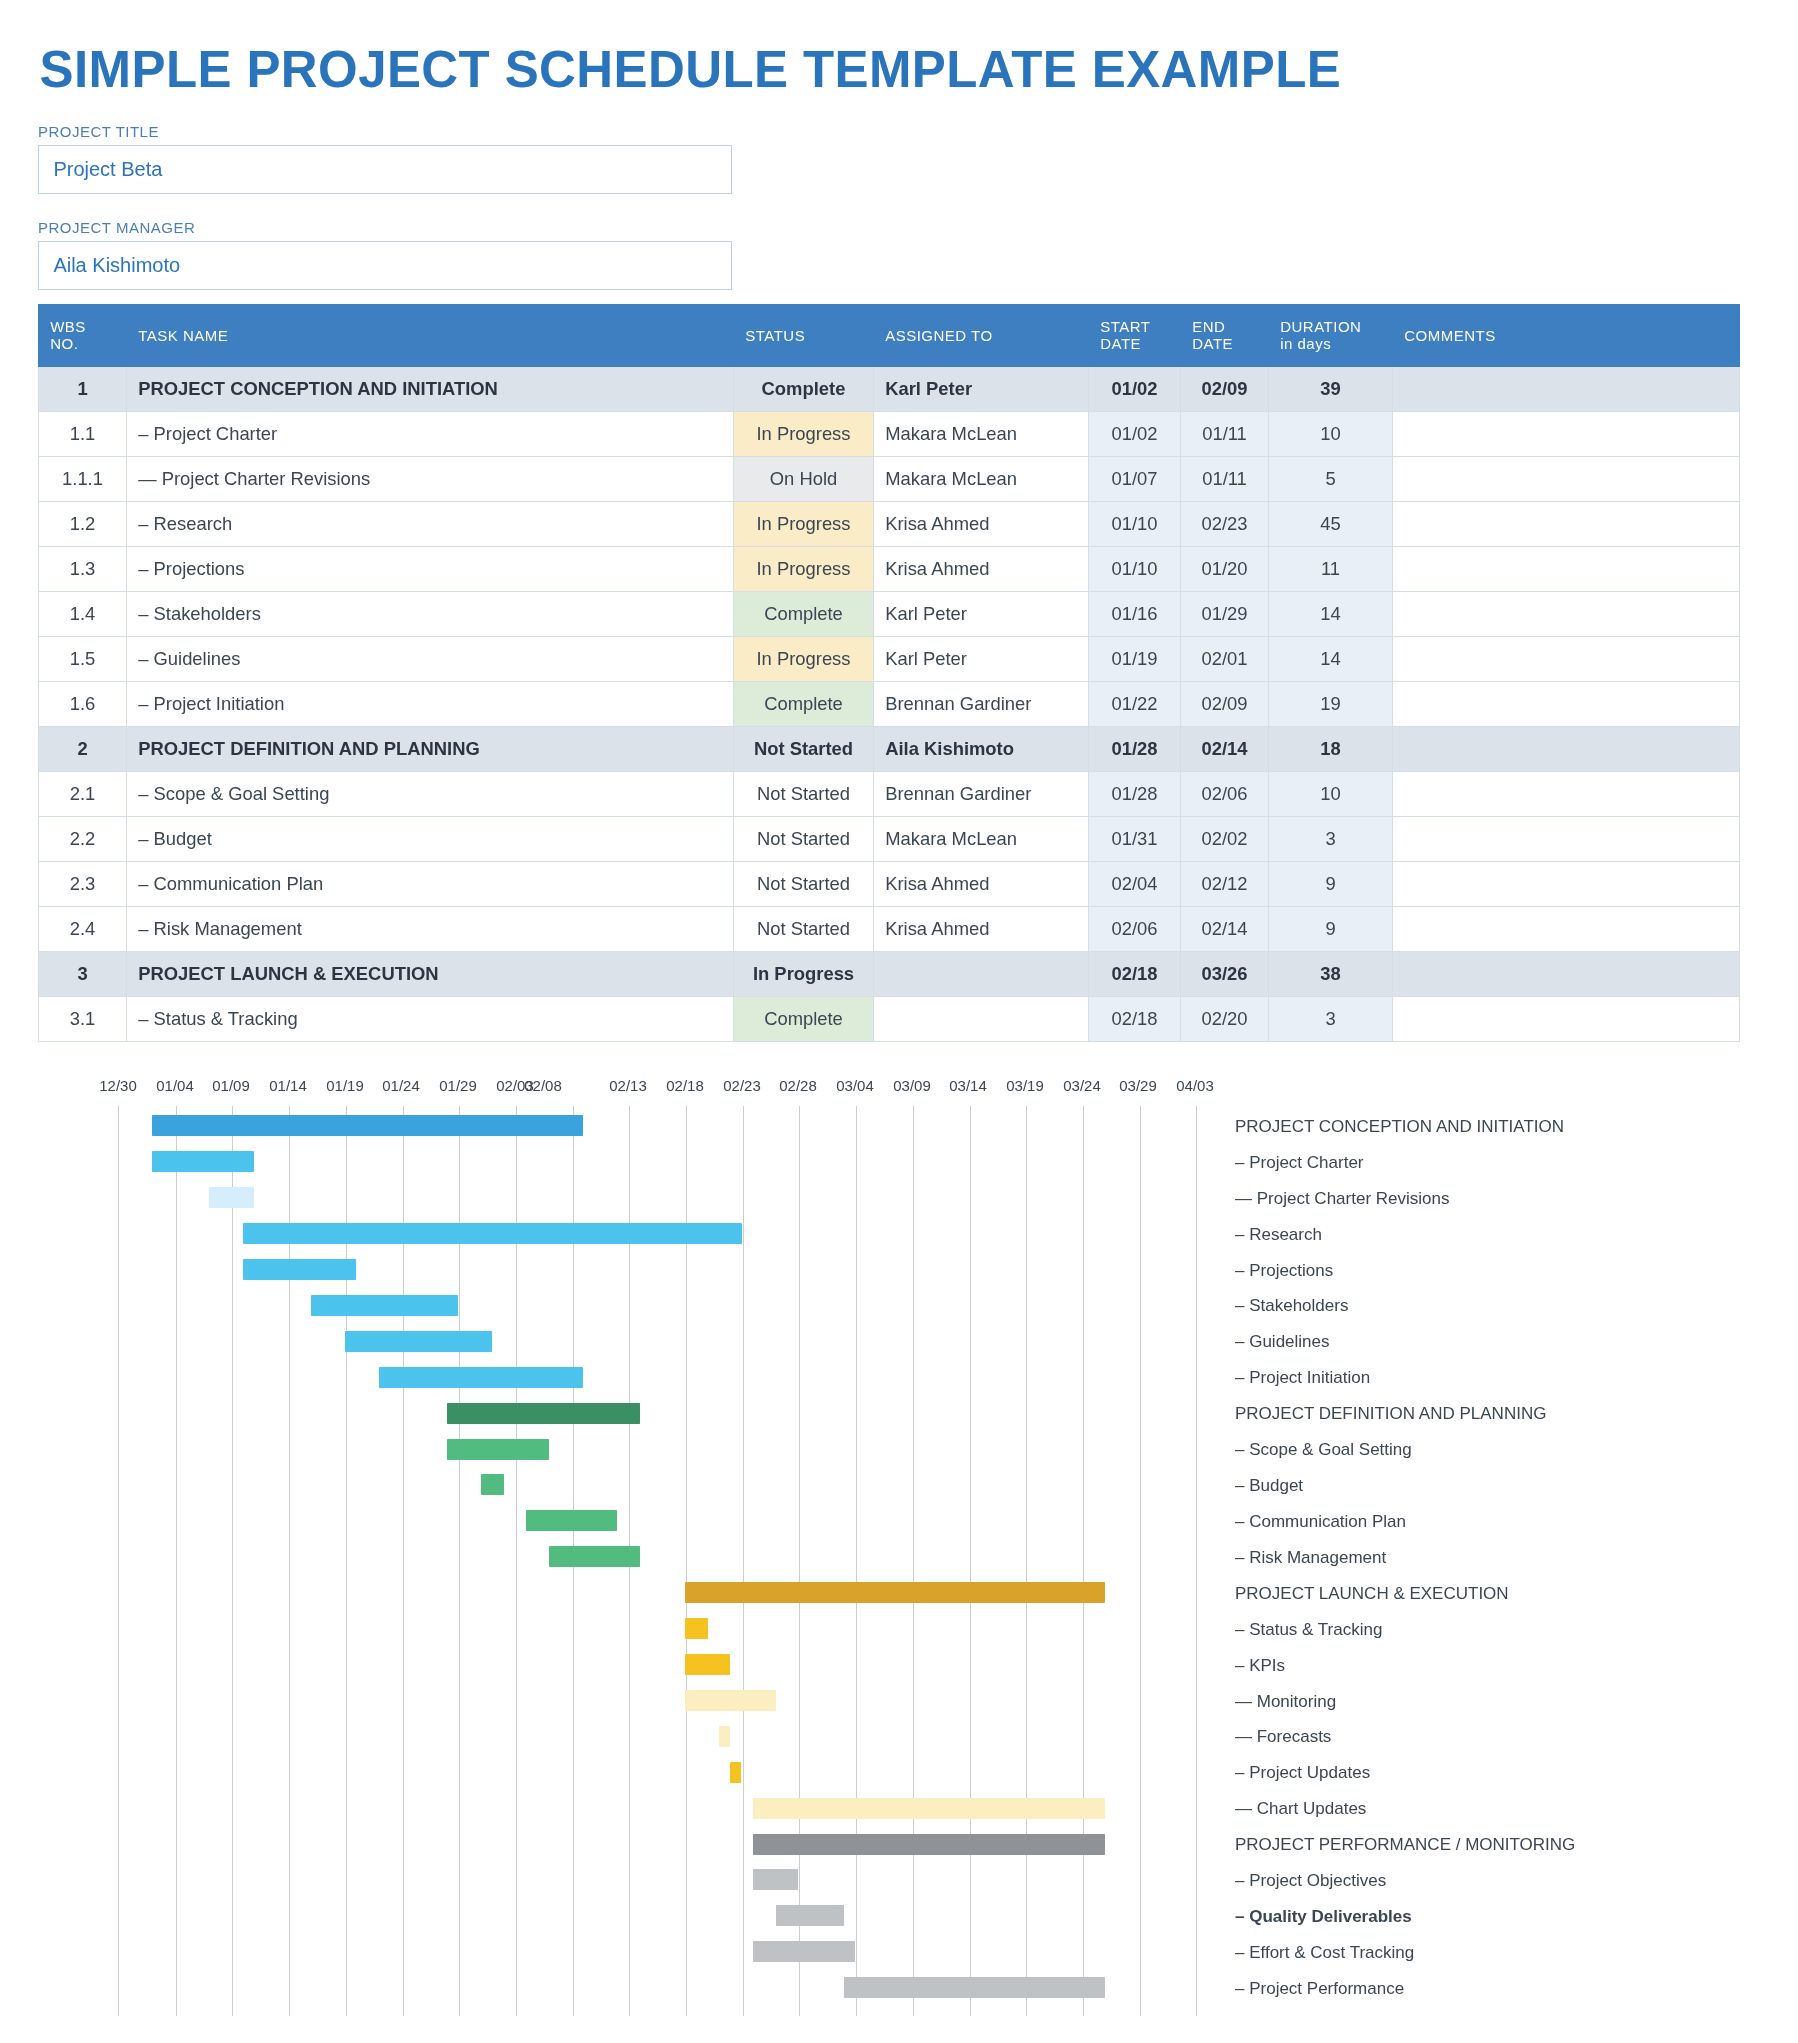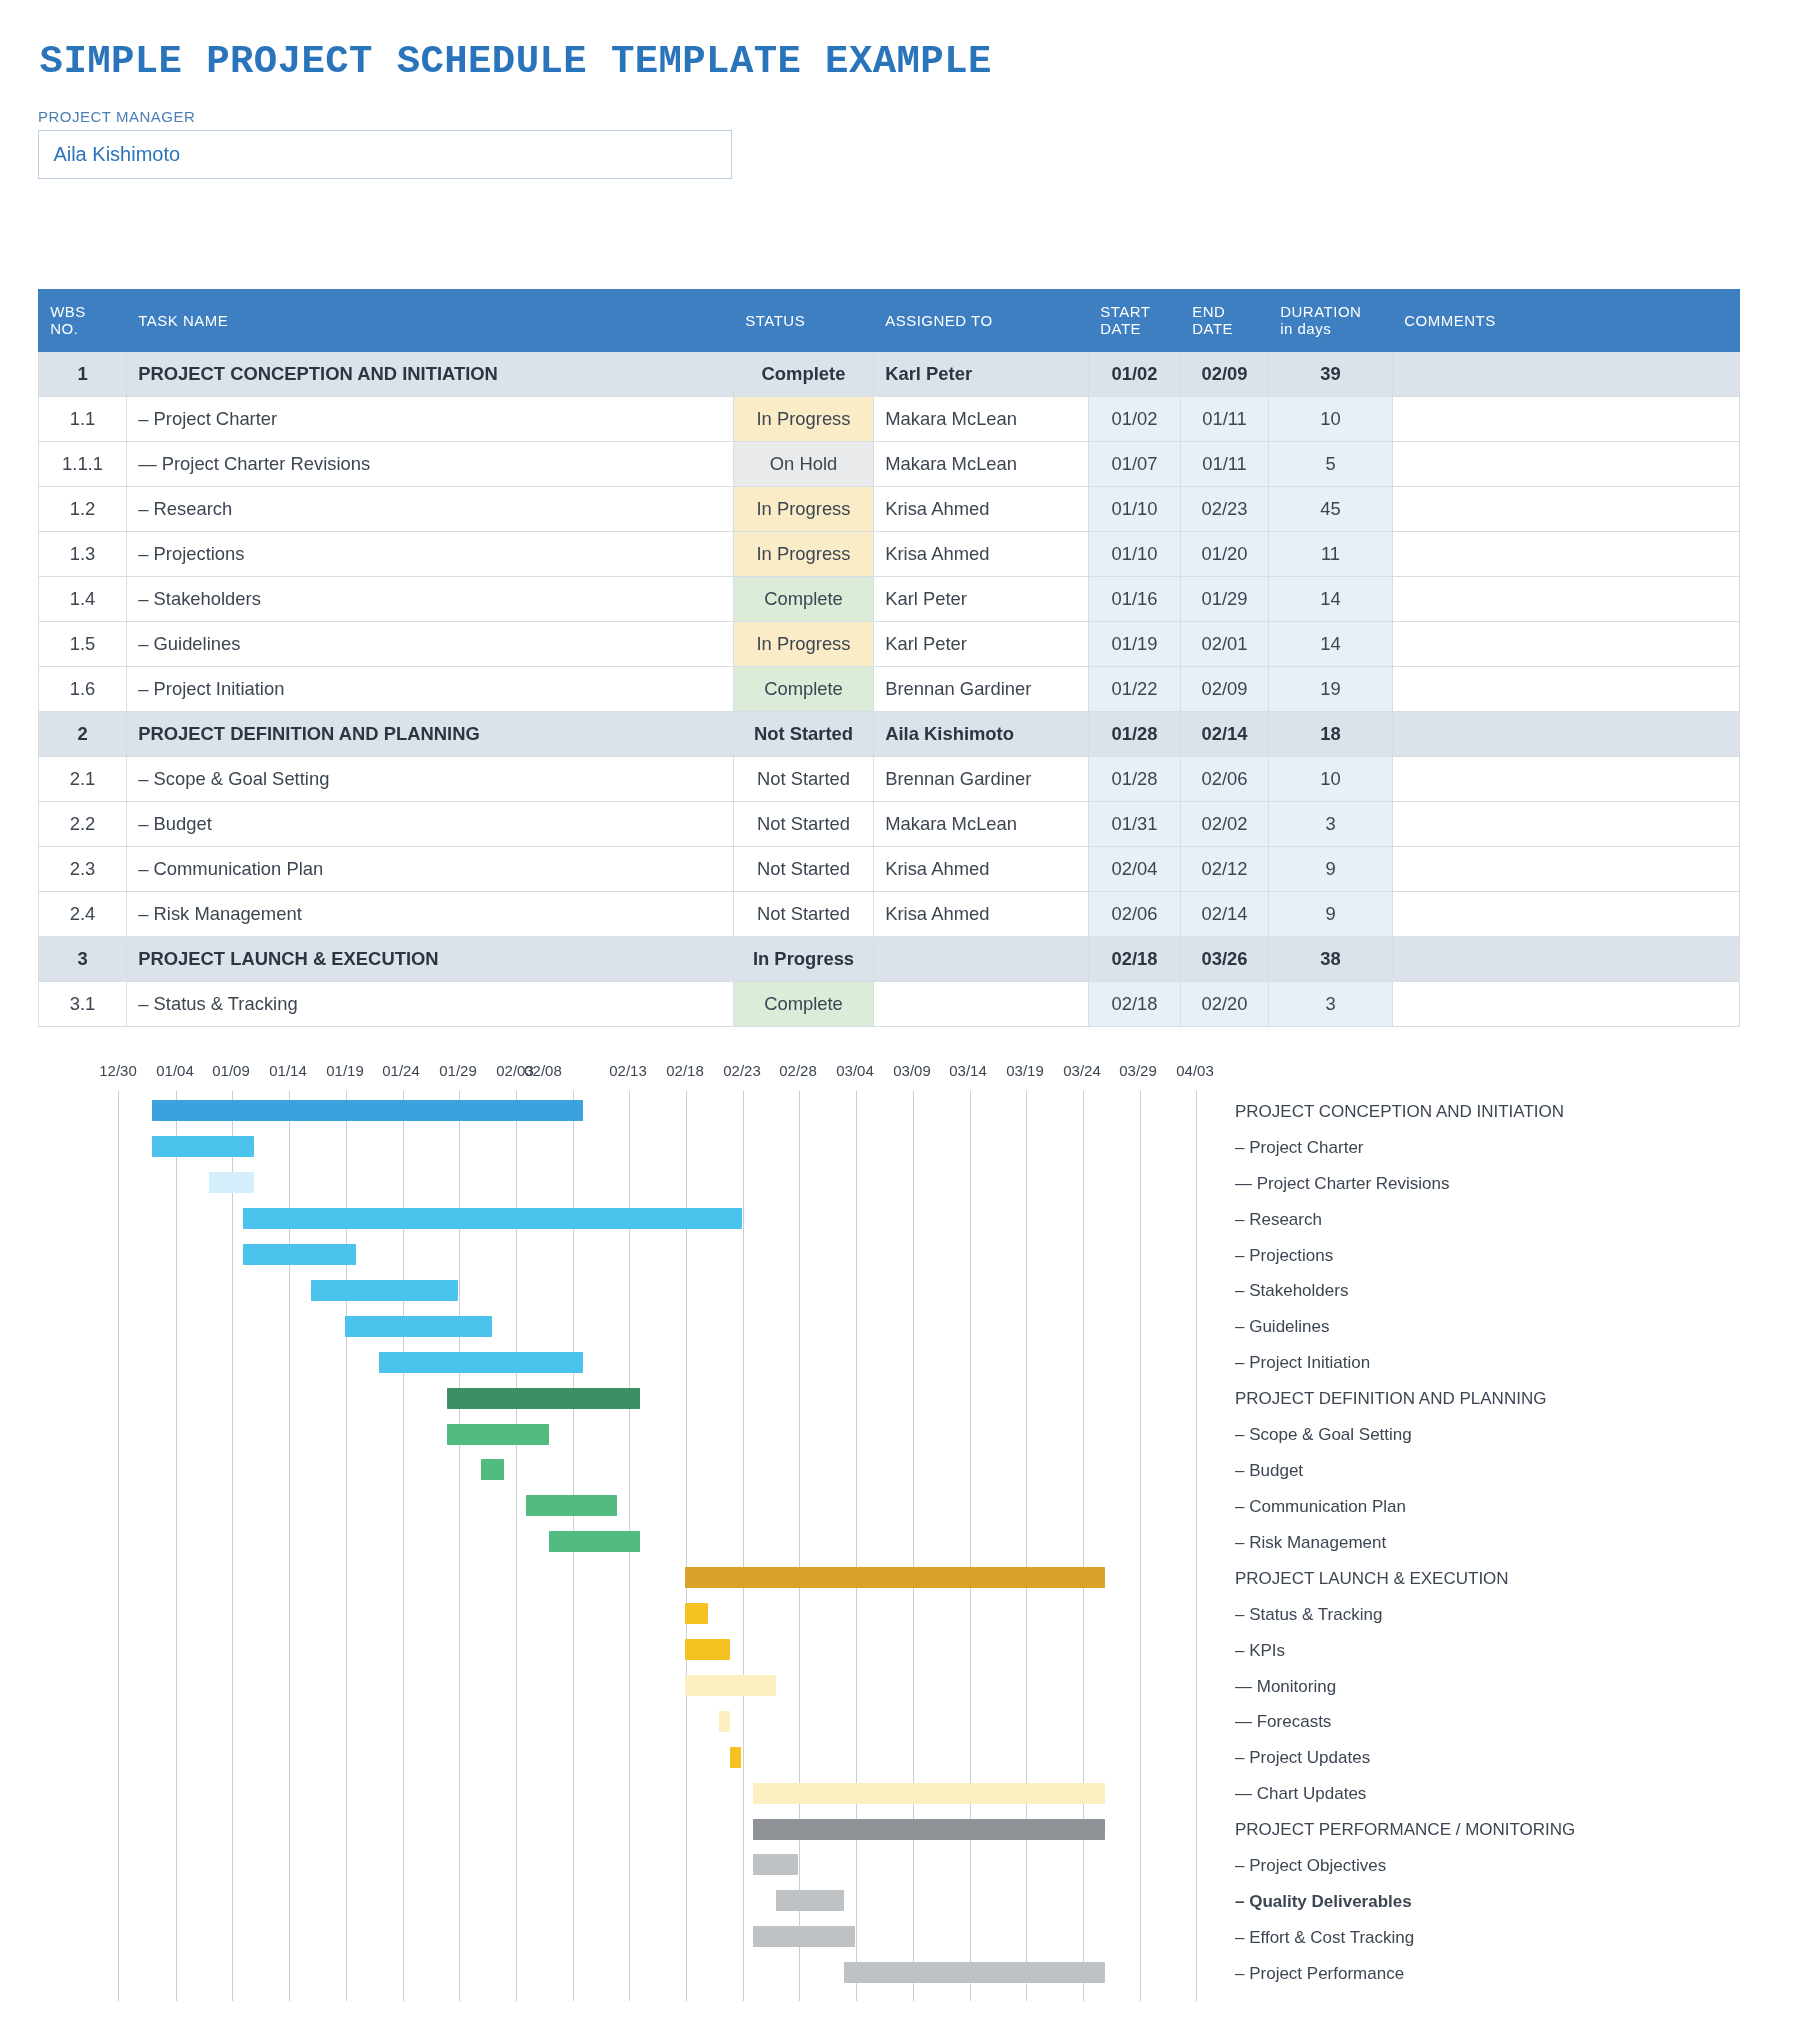--- a/index.html
+++ b/index.html
@@ -8,26 +8,26 @@
     padding: 0;
     background: #ffffff;
     font-family: "Liberation Sans", sans-serif;
     width: 1798px;
   }
   .page {
     width: 1798px;
     padding: 32px 38px 24px 38px;
   }
   h1.title {
-    font-size: 39px;
+    font-size: 51px;
     font-weight: bold;
     color: #2a74bb;
     letter-spacing: 0.4px;
     margin: 8px 0 24px 1.6px;
-    font-family: Liberation Mono, monospace;
+    font-family: Liberation Sans, sans-serif;
   }
   
   .form-area {
     position: relative;
     height: 168px;
   }
   .field-label {
     font-size: 15px;
     color: #4a7fb5;
     letter-spacing: 0.5px;
@@ -167,20 +167,24 @@
 </style>
 </head>
 <body>
 
 <div class="page">
 
   <h1 class="title">SIMPLE PROJECT SCHEDULE TEMPLATE EXAMPLE</h1>
 
   <div class="form-area">
     <div class="col-left">
+      <div class="blk">
+        <div class="field-label">PROJECT TITLE</div>
+        <div class="field-box">Project Beta</div>
+      </div>
       <div class="blk">
         <div class="field-label">PROJECT MANAGER</div>
         <div class="field-box">Aila Kishimoto</div>
       </div>
     </div>
 
 
   </div>
 
   <table class="sched">

